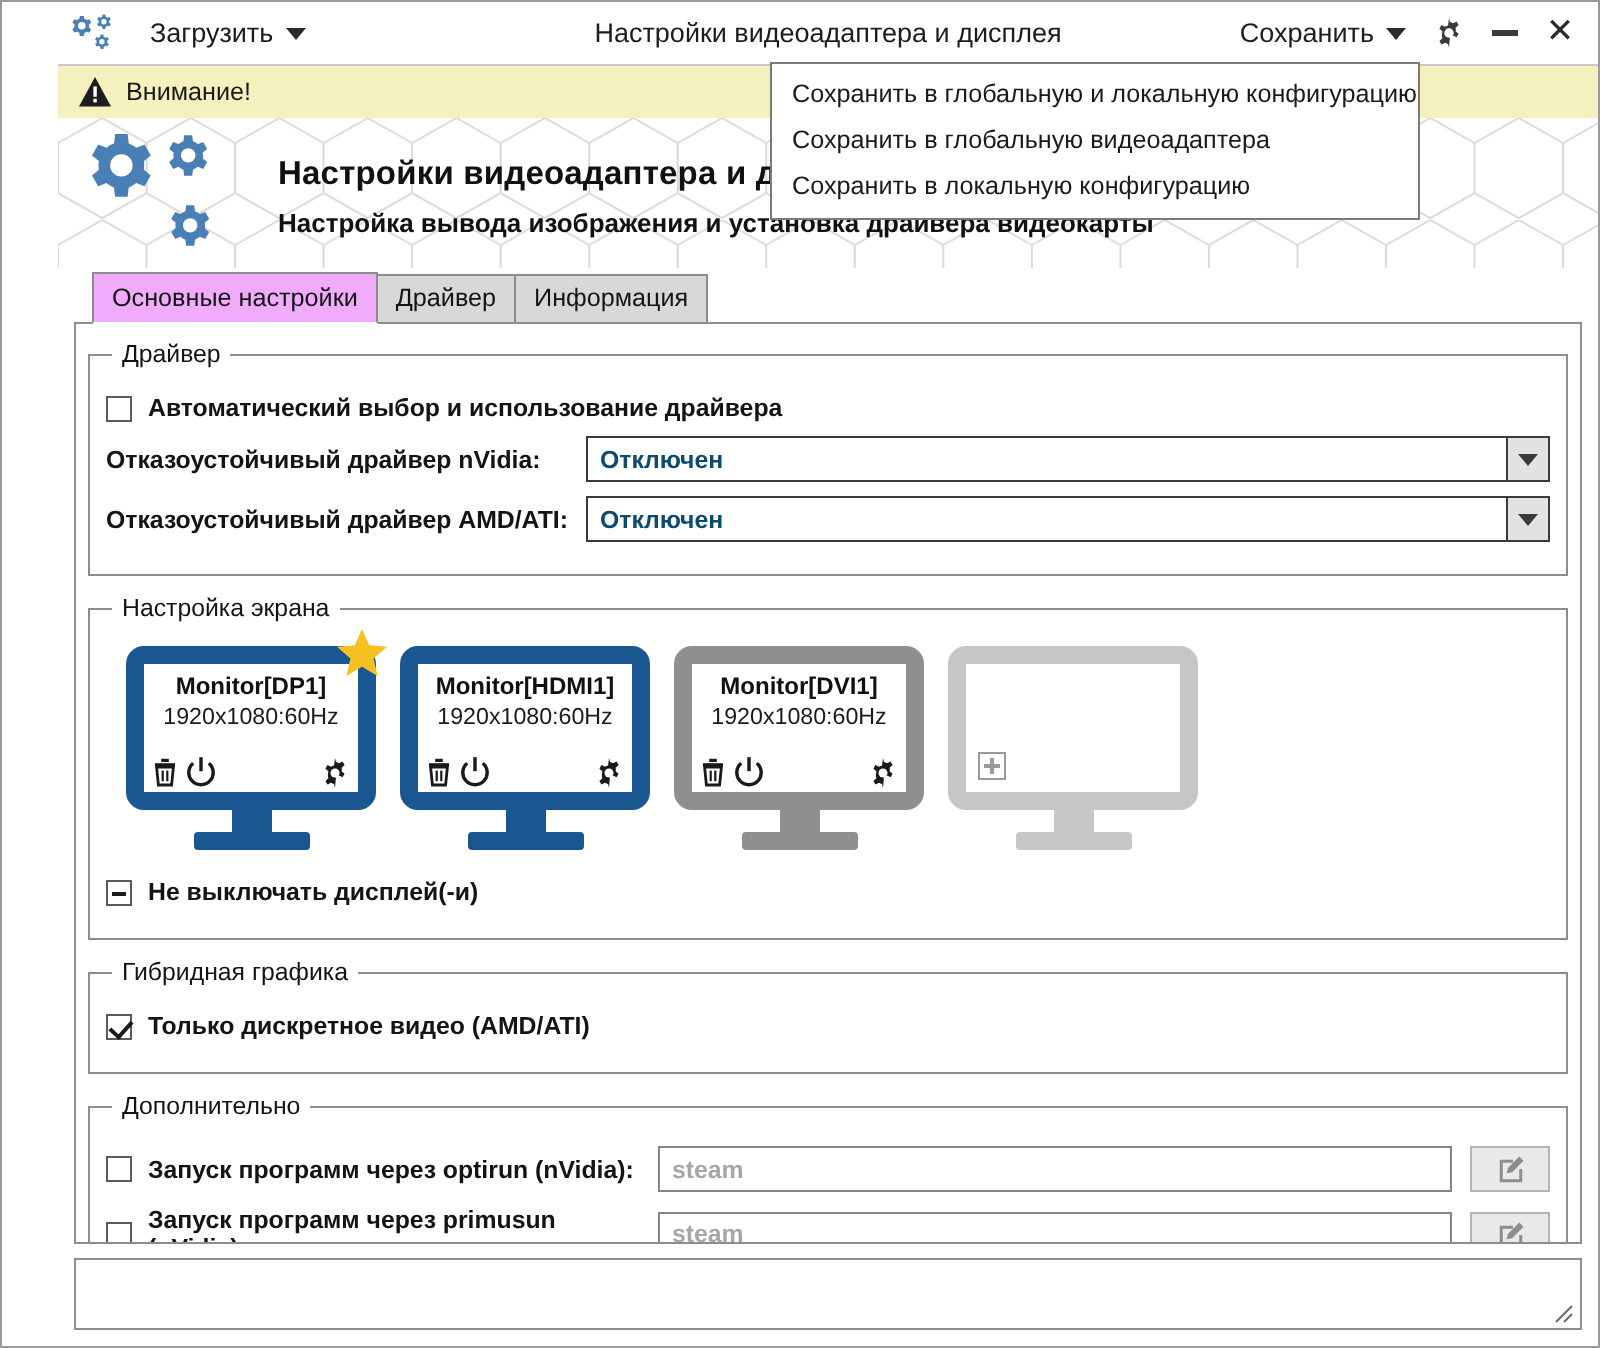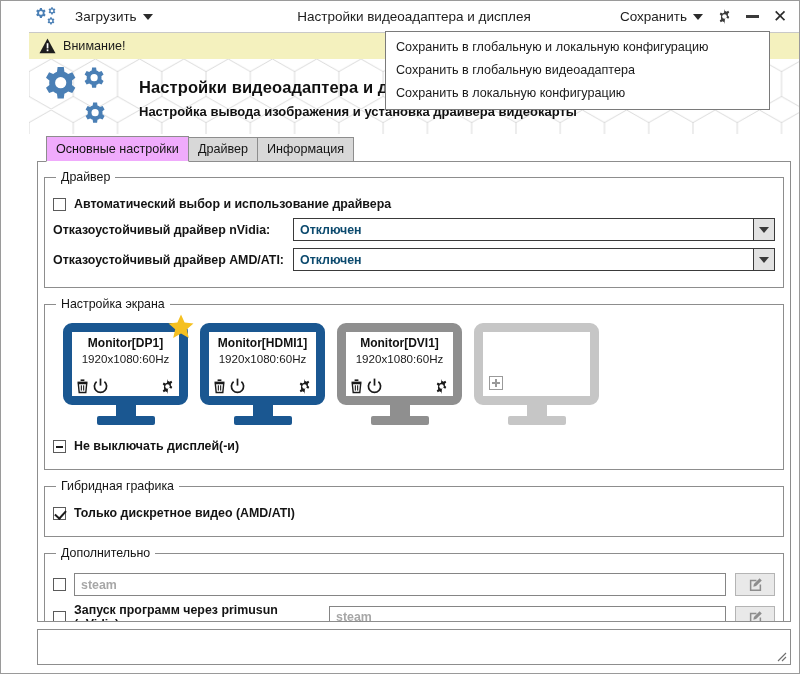--- a/index.html
+++ b/index.html
@@ -56,21 +56,21 @@
     cursor: default;
   }
   .gear-sm { width: 15px; height: 15px; }
   .minimize { width: 13px; height: 3px; background: #3a3a3a; }
   .closex { font-size: 17px; color: #2b2b2b; line-height: 1; font-family: "DejaVu Sans", sans-serif; }
 
   
   .dropdown {
     position: absolute;
     left: 384px; top: 30px;
-    width: 385px;
+    width: 325px;
     background: #ffffff;
     border: 1px solid #7a7a7a;
     z-index: 40;
     padding: 4px 0;
   }
   .dd-item {
     padding: 4px 10px 5px 10px;
     font-size: 12.6px; color: #1a1a1a;
     white-space: nowrap;
     cursor: default;
@@ -545,20 +545,21 @@
         <span class="cb checked"></span>
         <span class="lbl">Только дискретное видео (AMD/ATI)</span>
       </div>
     </fieldset>
 
     <fieldset class="grp" style="margin-bottom:0">
       <legend>Дополнительно</legend>
 
       <div class="row">
         <span class="cb"></span>
+        <span class="lbl" style="width:255px">Запуск программ через optirun (nVidia):</span>
         <span class="tinput">steam</span>
         <span class="editbtn">
           <svg width="15" height="15" viewBox="0 0 16 16">
             <path d="M2 3h7v1.6H3.6v8.8h8.8V8H14v7H2z" fill="#8d8d8d"></path>
             <path d="M12.4 1.3l2.3 2.3-6.1 6.1-2.9.6.6-2.9z" fill="#8d8d8d"></path>
           </svg>
         </span>
       </div>
 
       <div class="row">

